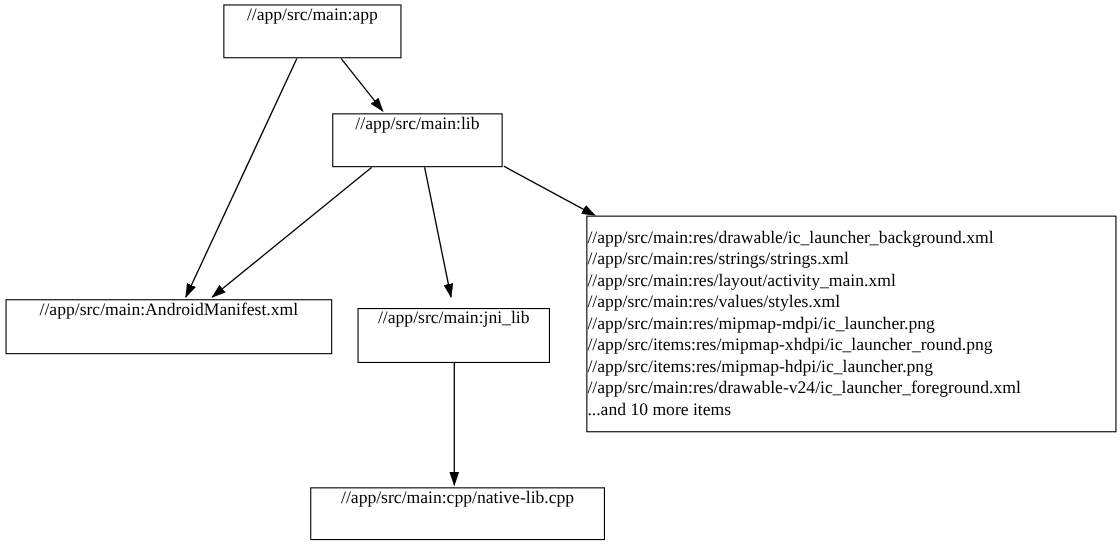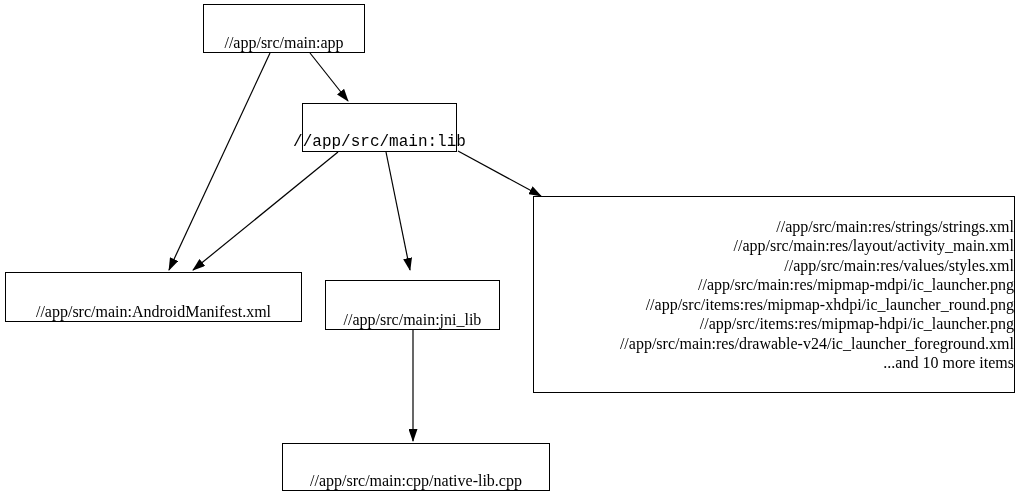--- a/index.html
+++ b/index.html
@@ -22,32 +22,32 @@
     top: 0;
     width: 1018px;
     height: 496px;
   }
   .node {
     position: absolute;
     box-sizing: border-box;
     border: 1px solid #000000;
     background: #ffffff;
     display: flex;
-    align-items: flex-end;
+    align-items: flex-start;
     justify-content: center;
     text-align: center;
     font-size: 16px;
     white-space: nowrap;
   }
   .node-multiline {
     flex-direction: column;
     line-height: 19.5px;
   }
   #node-app        { left: 203px; top: 4px;   width: 162px; height: 49px; }
-  #node-lib        { left: 302px; top: 103px; width: 155px; height: 49px; font-family: Liberation Mono, monospace; }
+  #node-lib        { left: 302px; top: 103px; width: 155px; height: 49px; }
   #node-manifest   { left: 5px;   top: 272px; width: 297px; height: 50px; }
   #node-jni-lib    { left: 325px; top: 280px; width: 175px; height: 50px; }
   #node-res-group  { left: 533px; top: 196px; width: 482px; height: 197px; }
   #node-native-lib { left: 282px; top: 443px; width: 268px; height: 48px; }
   .edge {
     stroke: #000000;
     stroke-width: 1.2;
     fill: none;
   }
 </style>
@@ -80,20 +80,21 @@
 
   <div class="node" id="node-manifest">
     <span>//app/src/main:AndroidManifest.xml</span>
   </div>
 
   <div class="node" id="node-jni-lib">
     <span>//app/src/main:jni_lib</span>
   </div>
 
   <div class="node node-multiline" id="node-res-group">
+    <span>//app/src/main:res/drawable/ic_launcher_background.xml</span>
     <span>//app/src/main:res/strings/strings.xml</span>
     <span>//app/src/main:res/layout/activity_main.xml</span>
     <span>//app/src/main:res/values/styles.xml</span>
     <span>//app/src/main:res/mipmap-mdpi/ic_launcher.png</span>
     <span>//app/src/items:res/mipmap-xhdpi/ic_launcher_round.png</span>
     <span>//app/src/items:res/mipmap-hdpi/ic_launcher.png</span>
     <span>//app/src/main:res/drawable-v24/ic_launcher_foreground.xml</span>
     <span>...and 10 more items</span>
   </div>
 

